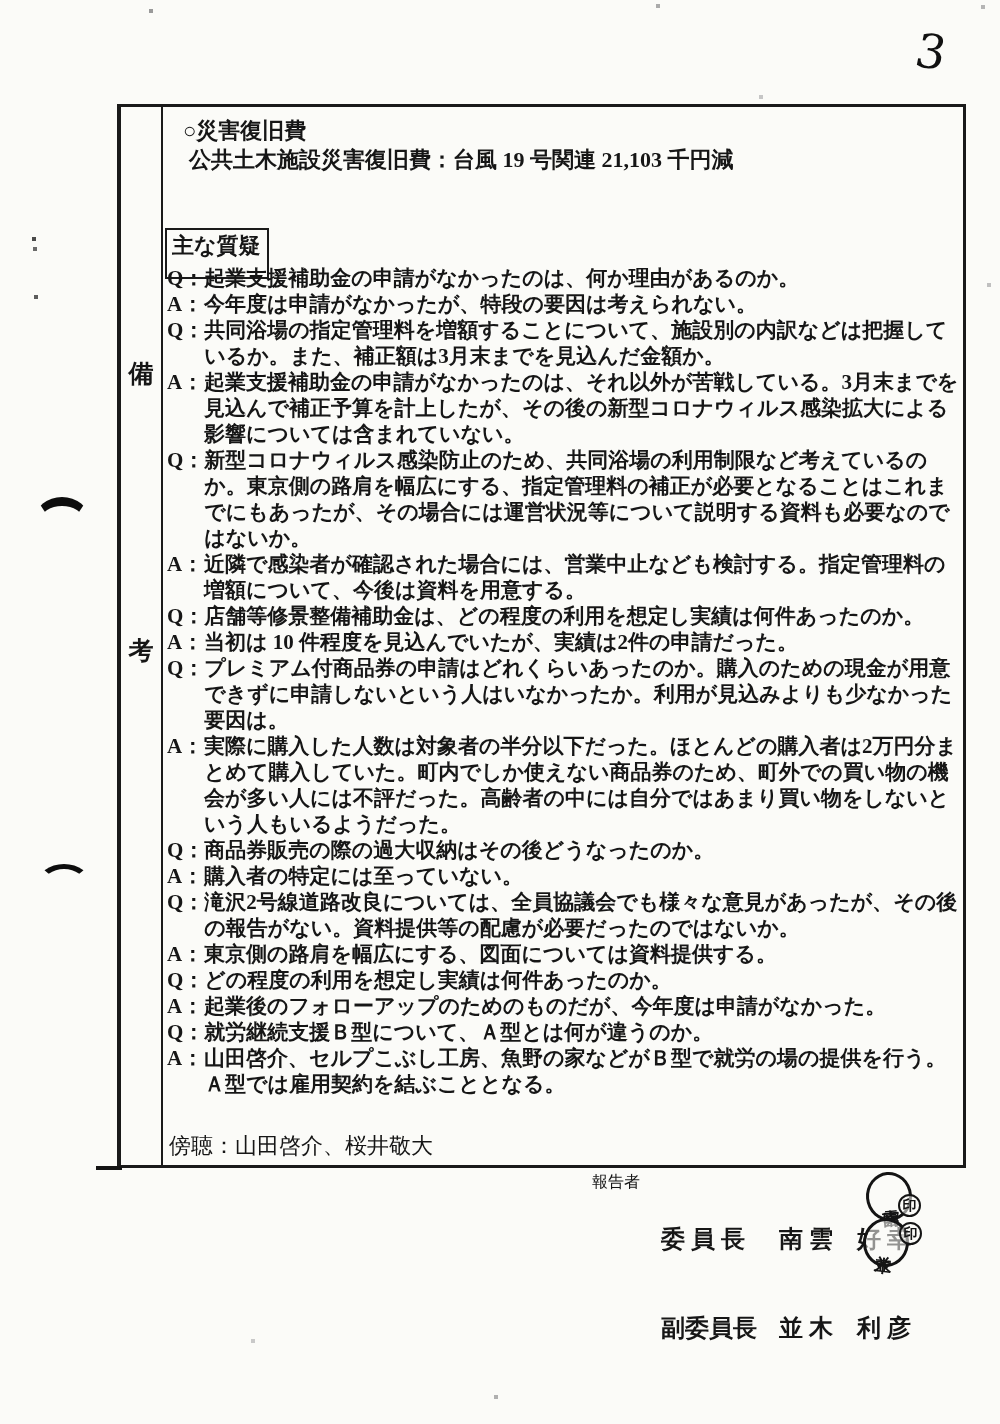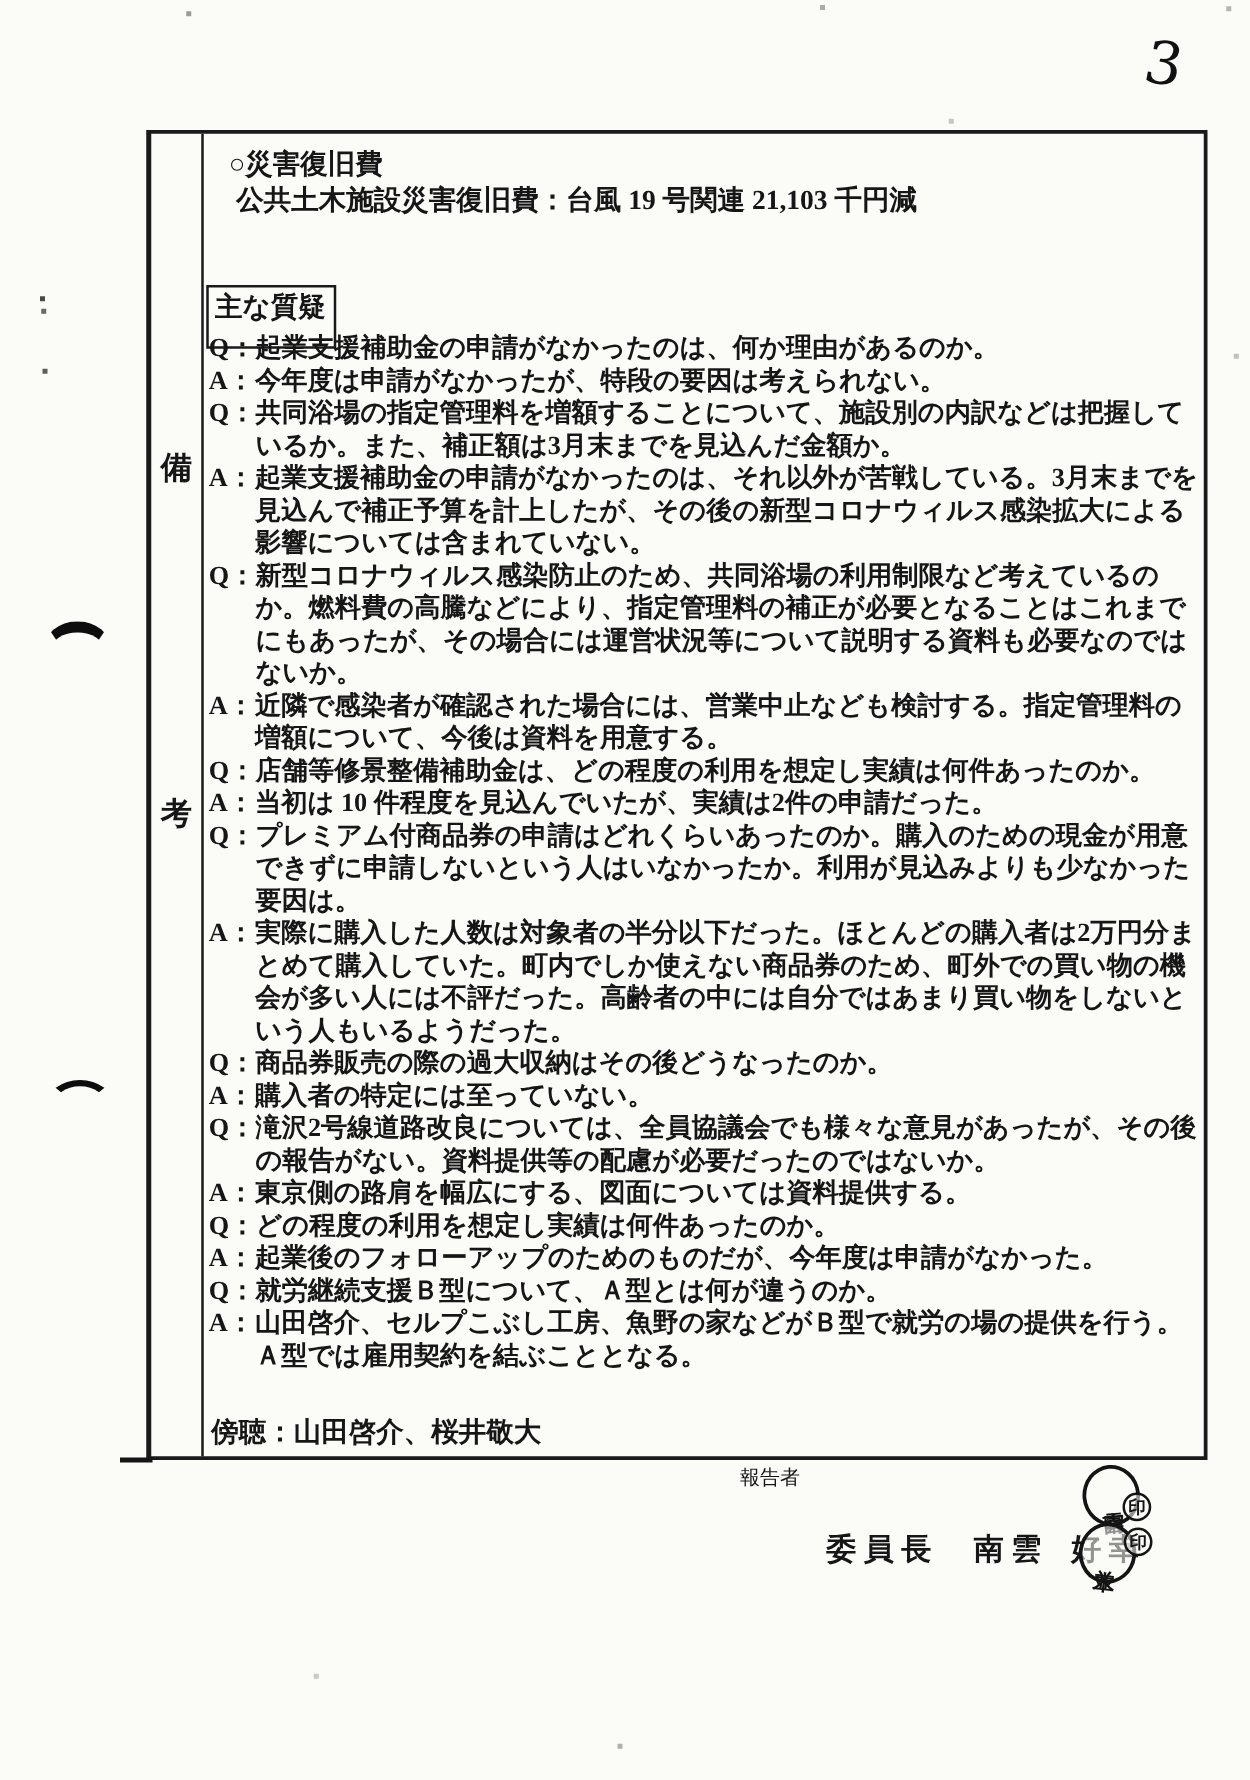--- a/index.html
+++ b/index.html
@@ -94,21 +94,21 @@
     margin: 3px 0 0 4px;
     width: 792px;
     font-size: 21px; line-height: 26px; font-weight: 600;
   }
   .qa-item { display: flex; }
   .qa-prefix { flex: 0 0 37px; }
   .qa-text { flex: 1; }
 
   .audience {
     position: absolute; left: 6px; bottom: 4px;
-    font-size: 22px; font-weight: 700;
+    font-size: 22px; font-weight: 400;
   }
 
   
   .bottom-tail {
     position: absolute; left: 96px; top: 1166px;
     width: 26px; height: 4px; background: #141414;
   }
 
   
   .footer { position: absolute; left: 592px; top: 1172px; }
@@ -180,21 +180,21 @@
         <div class="qa-item">
             <span class="qa-prefix">Q：</span>
             <span class="qa-text">共同浴場の指定管理料を増額することについて、施設別の内訳などは把握しているか。また、補正額は3月末までを見込んだ金額か。</span>
           </div>
         <div class="qa-item">
             <span class="qa-prefix">A：</span>
             <span class="qa-text">起業支援補助金の申請がなかったのは、それ以外が苦戦している。3月末までを見込んで補正予算を計上したが、その後の新型コロナウィルス感染拡大による影響については含まれていない。</span>
           </div>
         <div class="qa-item">
             <span class="qa-prefix">Q：</span>
-            <span class="qa-text">新型コロナウィルス感染防止のため、共同浴場の利用制限など考えているのか。燃料費の高騰などにより、指定管理料の補正が必要となることはこれまでにもあったが、その場合には運営状況等について説明する資料も必要なのではないか。</span>
+            <span class="qa-text">新型コロナウィルス感染防止のため、共同浴場の利用制限など考えているのか。東京側の路肩を幅広にする、指定管理料の補正が必要となることはこれまでにもあったが、その場合には運営状況等について説明する資料も必要なのではないか。</span>
           </div>
         <div class="qa-item">
             <span class="qa-prefix">A：</span>
             <span class="qa-text">近隣で感染者が確認された場合には、営業中止なども検討する。指定管理料の増額について、今後は資料を用意する。</span>
           </div>
         <div class="qa-item">
             <span class="qa-prefix">Q：</span>
             <span class="qa-text">店舗等修景整備補助金は、どの程度の利用を想定し実績は何件あったのか。</span>
           </div>
         <div class="qa-item">
@@ -247,20 +247,23 @@
     </div>
   </div>
 
   <div class="bottom-tail"></div>
 
   <div class="footer">
     <div class="reporter-label">報告者</div>
     <div class="sig-row">
       <span class="sig-title">委 員 長</span><span class="sig-name">南 雲　好 幸</span>
     </div>
+    <div class="sig-row">
+      <span class="sig-title">副委員長</span><span class="sig-name">並 木　利 彦</span>
+    </div>
   </div>
 
   <div class="seal big seal1">南雲</div>
   <div class="seal small mark1">印</div>
   <div class="seal big seal2">並木</div>
   <div class="seal small mark2">印</div>
 
 </div>
 
 </body></html>

